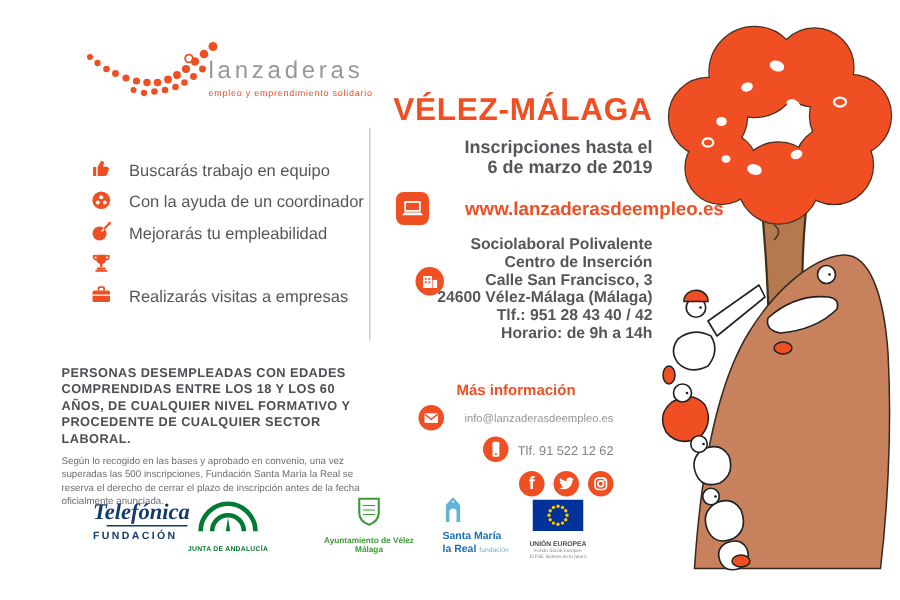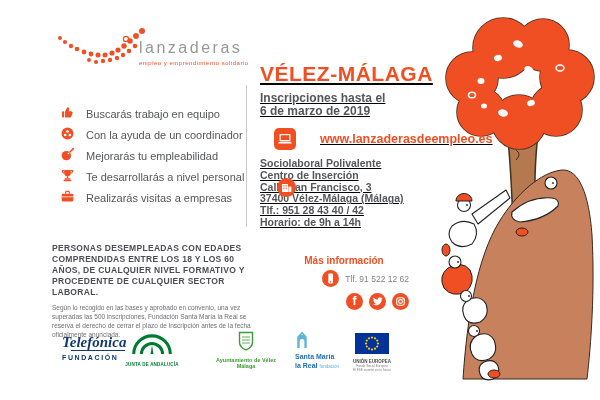--- a/index.html
+++ b/index.html
@@ -10,25 +10,25 @@
   .wordmark{position:absolute;left:139px;top:39px;}
   .wordmark .name{font-size:16px;letter-spacing:2.5px;color:#96989a;font-weight:400;}
   .wordmark .tag{font-size:6px;letter-spacing:.5px;color:#f04f23;margin-top:3px;}
   
   .checklist{position:absolute;left:60px;top:105px;}
   .check-item{display:flex;align-items:flex-end;margin-bottom:6px;height:15px;}
   .check-item .ci{width:15px;height:15px;margin-right:11px;flex:0 0 15px;}
   .check-item .cl{font-size:11px;color:#55565a;}
   .vdivider{position:absolute;left:246px;top:85px;width:1px;height:142px;background:#c9cacb;}
   
-  .audience{position:absolute;left:52px;top:243px;width:212px;}
+  .audience{position:absolute;left:41px;top:243px;width:212px;}
   .audience .headline{font-size:8.5px;font-weight:bold;color:#4d4e53;line-height:11px;letter-spacing:.3px;width:196px;}
   .audience .disclaimer{margin-top:5px;font-size:6.5px;color:#6d6e71;line-height:9px;width:212px;}
   
-  .center{position:absolute;right:155px;top:64px;width:185px;text-decoration:underline;}
+  .center{position:absolute;right:165px;top:64px;width:185px;text-align:right;}
   .city{font-size:21px;font-weight:bold;color:#f04f23;letter-spacing:.5px;line-height:20px;}
   .deadline{margin-top:8px;font-size:12px;font-weight:bold;color:#55565a;line-height:13px;}
   .webrow{margin-top:10px;display:flex;justify-content:space-between;align-items:center;padding-left:14px;height:22px;}
   .weburl{font-size:12.5px;font-weight:bold;color:#f04f23;padding-left:24px;}
   .sq-badge{width:22px;height:22px;border-radius:5px;background:#f04f23;flex:0 0 22px;}
   .venue{margin-top:8px;font-size:10.5px;font-weight:bold;color:#55565a;line-height:11.8px;}
   .building-badge{position:absolute;left:277px;top:178px;width:19px;height:19px;border-radius:50%;background:#f04f23;}
   
   .moreinfo{position:absolute;right:191px;top:255px;width:130px;}
   .mi-title{font-size:10px;font-weight:bold;color:#f04f23;text-align:center;}
@@ -205,21 +205,20 @@
     <div class="check-item">
       <span class="ci">
         <svg width="15" height="15" viewBox="0 0 16 16" fill="#f04f23">
             <path d="M4.5 2h7v3.2a3.5 3.5 0 01-7 0z"></path>
             <path d="M4.5 2.8H2.6a2.2 2.2 0 002.3 2.7M11.5 2.8h1.9a2.2 2.2 0 01-2.3 2.7" stroke="#f04f23" stroke-width="1.2" fill="none"></path>
             <rect x="7.2" y="8.4" width="1.6" height="2.4"></rect>
             <rect x="4.8" y="11" width="6.4" height="1.6" rx=".4"></rect>
             <rect x="3.8" y="12.8" width="8.4" height="1.3" rx=".4"></rect>
           </svg>
       </span>
-      <span class="cl">Te desarrollarás a nivel personal</span>
     </div>
     <div class="check-item">
       <span class="ci">
         <svg width="15" height="15" viewBox="0 0 16 16">
             <rect x="1.8" y="5" width="12.4" height="8.2" rx="1.2" fill="#f04f23"></rect>
             <path d="M6 5V3.6c0-.6.4-1 1-1h2c.6 0 1 .4 1 1V5" fill="none" stroke="#f04f23" stroke-width="1.3"></path>
             <path d="M1.8 8.3h12.4" stroke="#fff" stroke-width=".8"></path>
           </svg>
       </span>
       <span class="cl">Realizarás visitas a empresas</span>
@@ -246,38 +245,47 @@
             <rect x="6.7" y="7.2" width="8.6" height="4.8" fill="#f04f23"></rect>
             <path d="M4 15.5h14l-1.4-1.8H5.4z" fill="#fff"></path>
           </svg>
       </span>
       <span class="weburl">www.lanzaderasdeempleo.es</span>
     </div>
     <div class="venue">
       <div>Sociolaboral Polivalente</div>
       <div>Centro de Inserción</div>
       <div>Calle San Francisco, 3</div>
-      <div>37400 Vélez-Málaga (Málaga)</div>
+      <div>24600 Vélez-Málaga (Málaga)</div>
       <div>Tlf.: 951 28 43 40 / 42</div>
       <div>Horario: de 9h a 14h</div>
     </div>
   </div>
   <div class="building-badge">
     <svg width="19" height="19" viewBox="0 0 19 19">
         <rect x="5" y="6" width="6" height="8" fill="#fff"></rect>
         <rect x="11.4" y="8.6" width="3" height="5.4" fill="#fff"></rect>
         <rect x="6.3" y="7.3" width="1.2" height="1.2" fill="#f04f23"></rect>
         <rect x="8.6" y="7.3" width="1.2" height="1.2" fill="#f04f23"></rect>
         <rect x="6.3" y="9.6" width="1.2" height="1.2" fill="#f04f23"></rect>
         <rect x="8.6" y="9.6" width="1.2" height="1.2" fill="#f04f23"></rect>
       </svg>
   </div>
 
   <div class="moreinfo">
     <div class="mi-title">Más información</div>
+    <div class="mi-row">
+      <span class="badge">
+        <svg width="17" height="17" viewBox="0 0 17 17">
+            <rect x="4" y="5.5" width="9" height="6.5" rx=".8" fill="#fff"></rect>
+            <path d="M4.3 6.2 l4.2 3.3 L12.7 6.2" stroke="#f04f23" stroke-width="1" fill="none"></path>
+          </svg>
+      </span>
+      <span class="mi-email-txt">info@lanzaderasdeempleo.es</span>
+    </div>
     <div class="mi-row right">
       <span class="badge">
         <svg width="17" height="17" viewBox="0 0 17 17">
             <rect x="6.3" y="3.5" width="4.6" height="10" rx="1" fill="#fff"></rect>
             <circle cx="8.6" cy="11.8" r=".7" fill="#f04f23"></circle>
           </svg>
       </span>
       <span class="mi-phone-txt">Tlf. 91 522 12 62</span>
     </div>
     <div class="mi-social">

